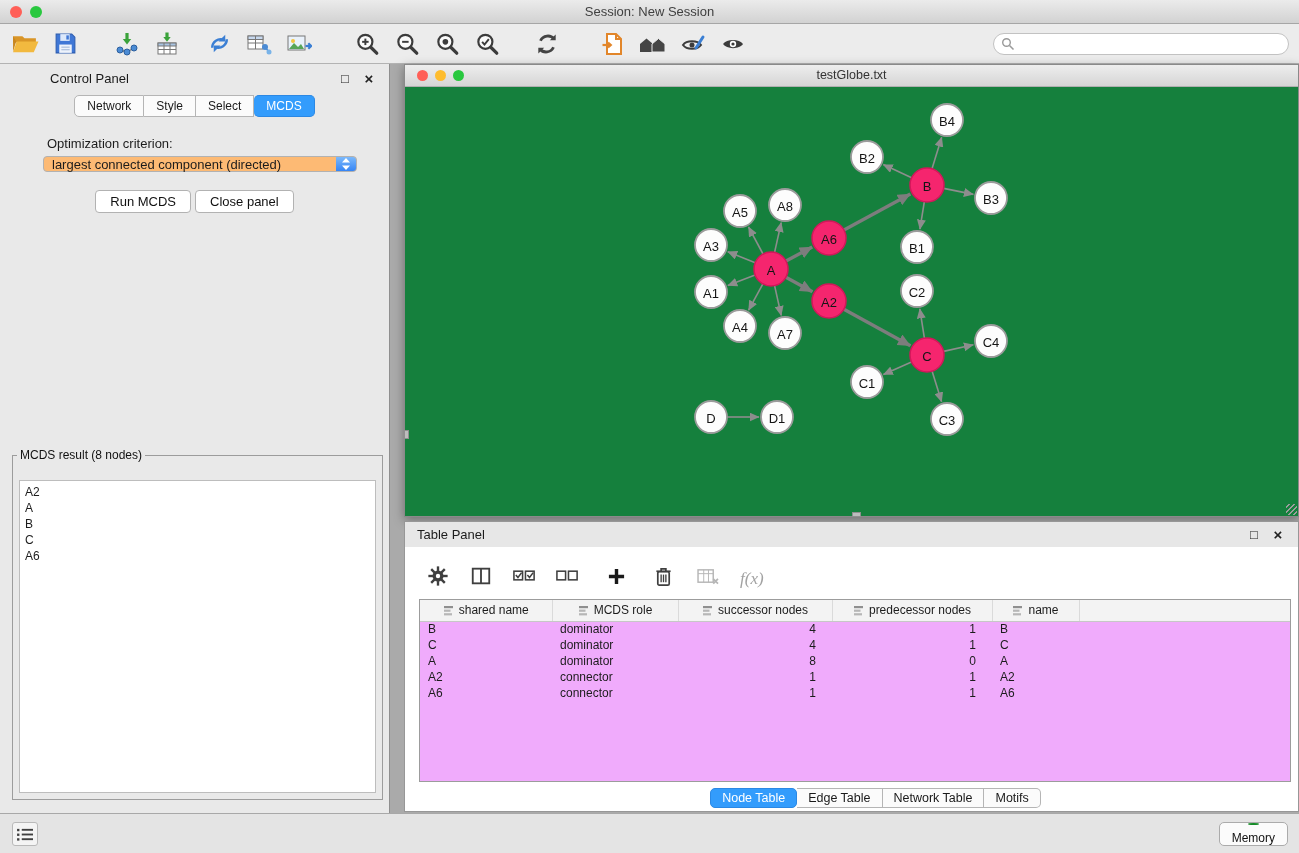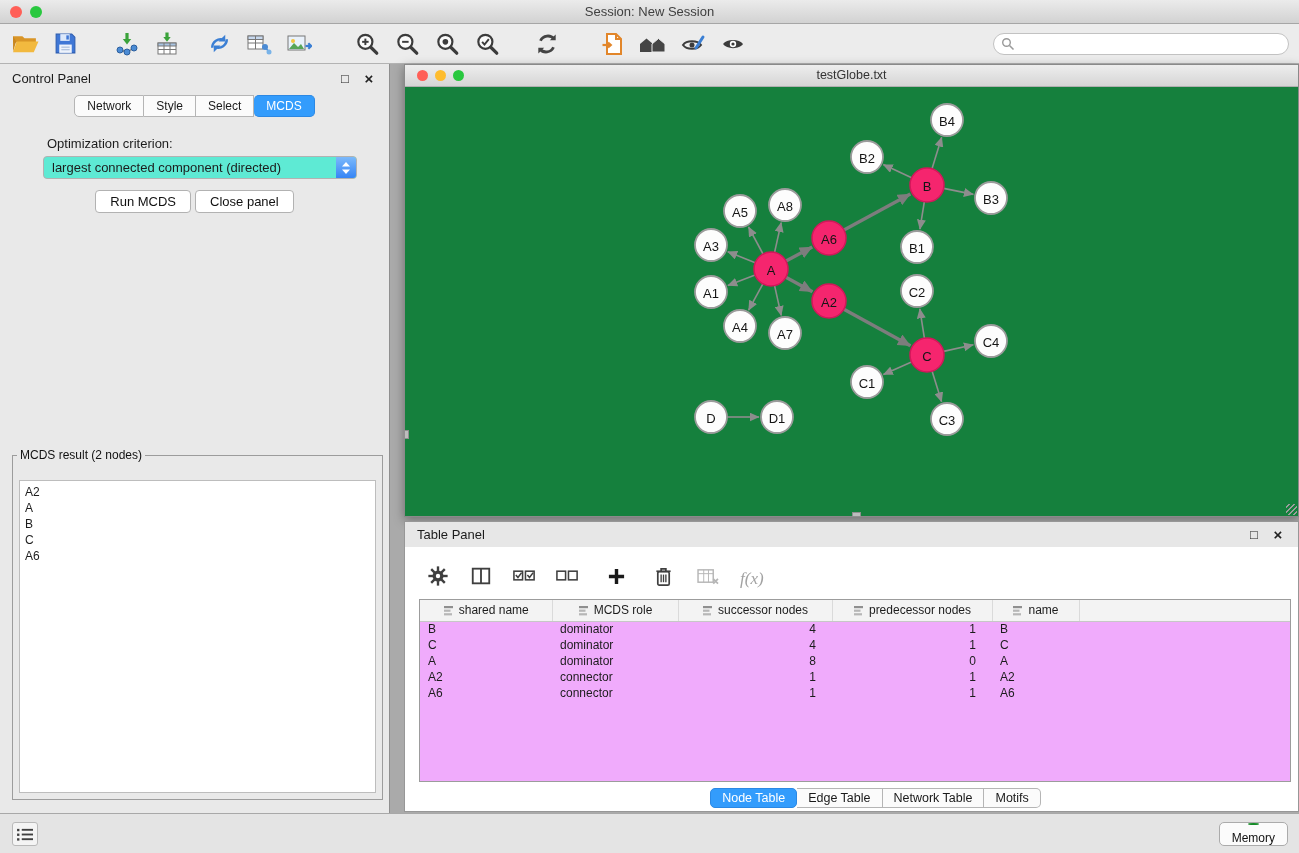--- a/index.html
+++ b/index.html
@@ -23,32 +23,32 @@
   
   .toolbar { position:absolute; left:0; top:24px; width:100%; height:40px;
     background:#ececec; border-bottom:1px solid #b3b3b3; display:flex; align-items:center; column-gap:6px; }
   .tb-btn { width:34px; height:34px; display:flex; align-items:center; justify-content:center; flex:0 0 auto; }
   .search-wrap { margin-left:auto; margin-right:10px; position:relative; }
   .search-input { width:296px; height:22px; border-radius:11px; border:1px solid #c2c2c2;
     background:#fff; padding:0 8px 0 26px; font-size:12px; outline:none; font-family:"Liberation Sans",sans-serif; }
   .search-ic { position:absolute; left:8px; top:4px; }
   
   .control-panel { position:absolute; left:0; top:64px; width:390px; height:749px;
-    background:#e9e9e9; border-right:1px solid #8f8f8f; }
+    background:#e9e9e9; border-right:1px solid #8f8f8f;padding-left:38px; }
   .panel-header { height:28px; display:flex; align-items:center; padding:0 12px; font-size:13px; color:#1a1a1a; }
   .panel-header .sp { flex:1; }
   .win-btn { width:16px; text-align:center; font-size:13px; color:#222; margin-left:8px; cursor:default; }
   .win-btn.x { font-weight:bold; font-size:15px; }
   .seg-tabs { position:absolute; left:0; right:0; top:31px; display:flex; justify-content:center; }
   .seg-tab { font-size:12px; padding:3px 12px; background:#fbfbfb; border:1px solid #b5b5b5; border-left:none; color:#1a1a1a; }
   .seg-tab:first-child { border-left:1px solid #b5b5b5; border-radius:5px 0 0 5px; }
   .seg-tab:last-child { border-radius:0 5px 5px 0; }
   .seg-tab.selected { background:#339cfc; border-color:#2b88e4; color:#fff; border-radius:5px; }
   .opt-label { position:absolute; left:47px; top:72px; font-size:13px; }
-  .dropdown { position:absolute; left:43px; top:92px; width:314px; height:23px; background:#5eead4;
+  .dropdown { position:absolute; left:43px; top:92px; width:314px; height:16px; background:#fdba74;
     border:1px solid #b2b2b2; border-radius:4px; display:flex; align-items:center; padding-left:8px; font-size:13px; }
   .dd-stepper { position:absolute; right:0; top:0; bottom:0; width:20px; border-radius:0 3px 3px 0;
     background:linear-gradient(#7cb9fb,#3685f5); display:flex; align-items:center; justify-content:center; }
   .btn-row { position:absolute; left:0; top:126px; width:100%; display:flex; justify-content:center; gap:4px; }
   .push-btn { background:#fff; border:1px solid #b2b2b2; border-radius:4px; font-size:13px;
     padding:3px 14px; color:#111; font-family:"Liberation Sans",sans-serif; }
   .result-box { position:absolute; left:12px; top:384px; width:371px; height:352px;
     border:1px solid #9c9c9c; padding:0; }
   .result-box legend { font-size:12px; margin-left:4px; padding:0 3px; color:#111; }
   .result-list { position:absolute; left:6px; right:6px; top:18px; bottom:6px; background:#fff;
@@ -277,21 +277,21 @@
       </svg>
     </span>
   </div>
 
   <div class="btn-row">
     <button class="push-btn">Run MCDS</button>
     <button class="push-btn">Close panel</button>
   </div>
 
   <fieldset class="result-box">
-    <legend>MCDS result (2 nodes)</legend>
+    <legend>MCDS result (8 nodes)</legend>
     <div class="result-list">
         <div class="mcds-item">A2</div>
         <div class="mcds-item">A</div>
         <div class="mcds-item">B</div>
         <div class="mcds-item">C</div>
         <div class="mcds-item">A6</div>
       </div>
   </fieldset>
 </div>
 

